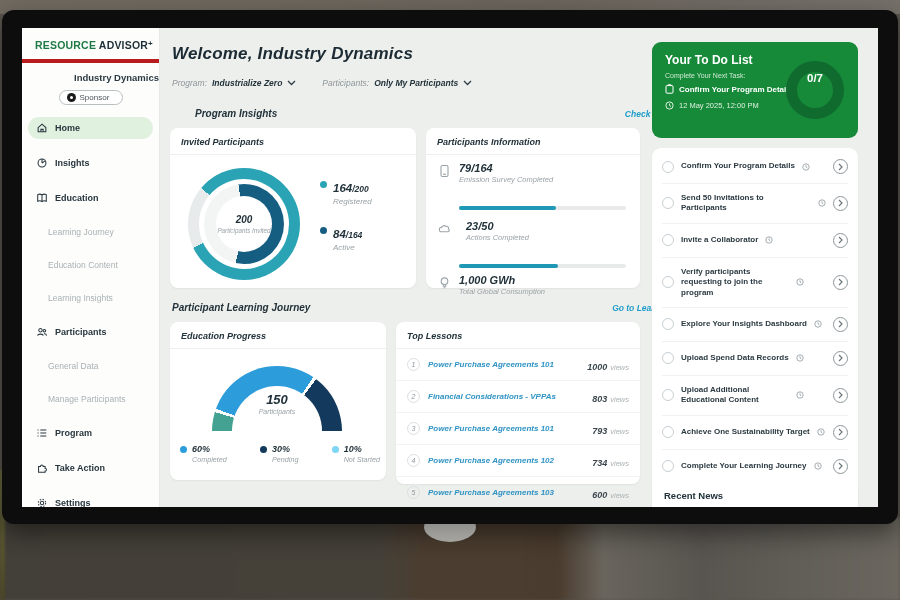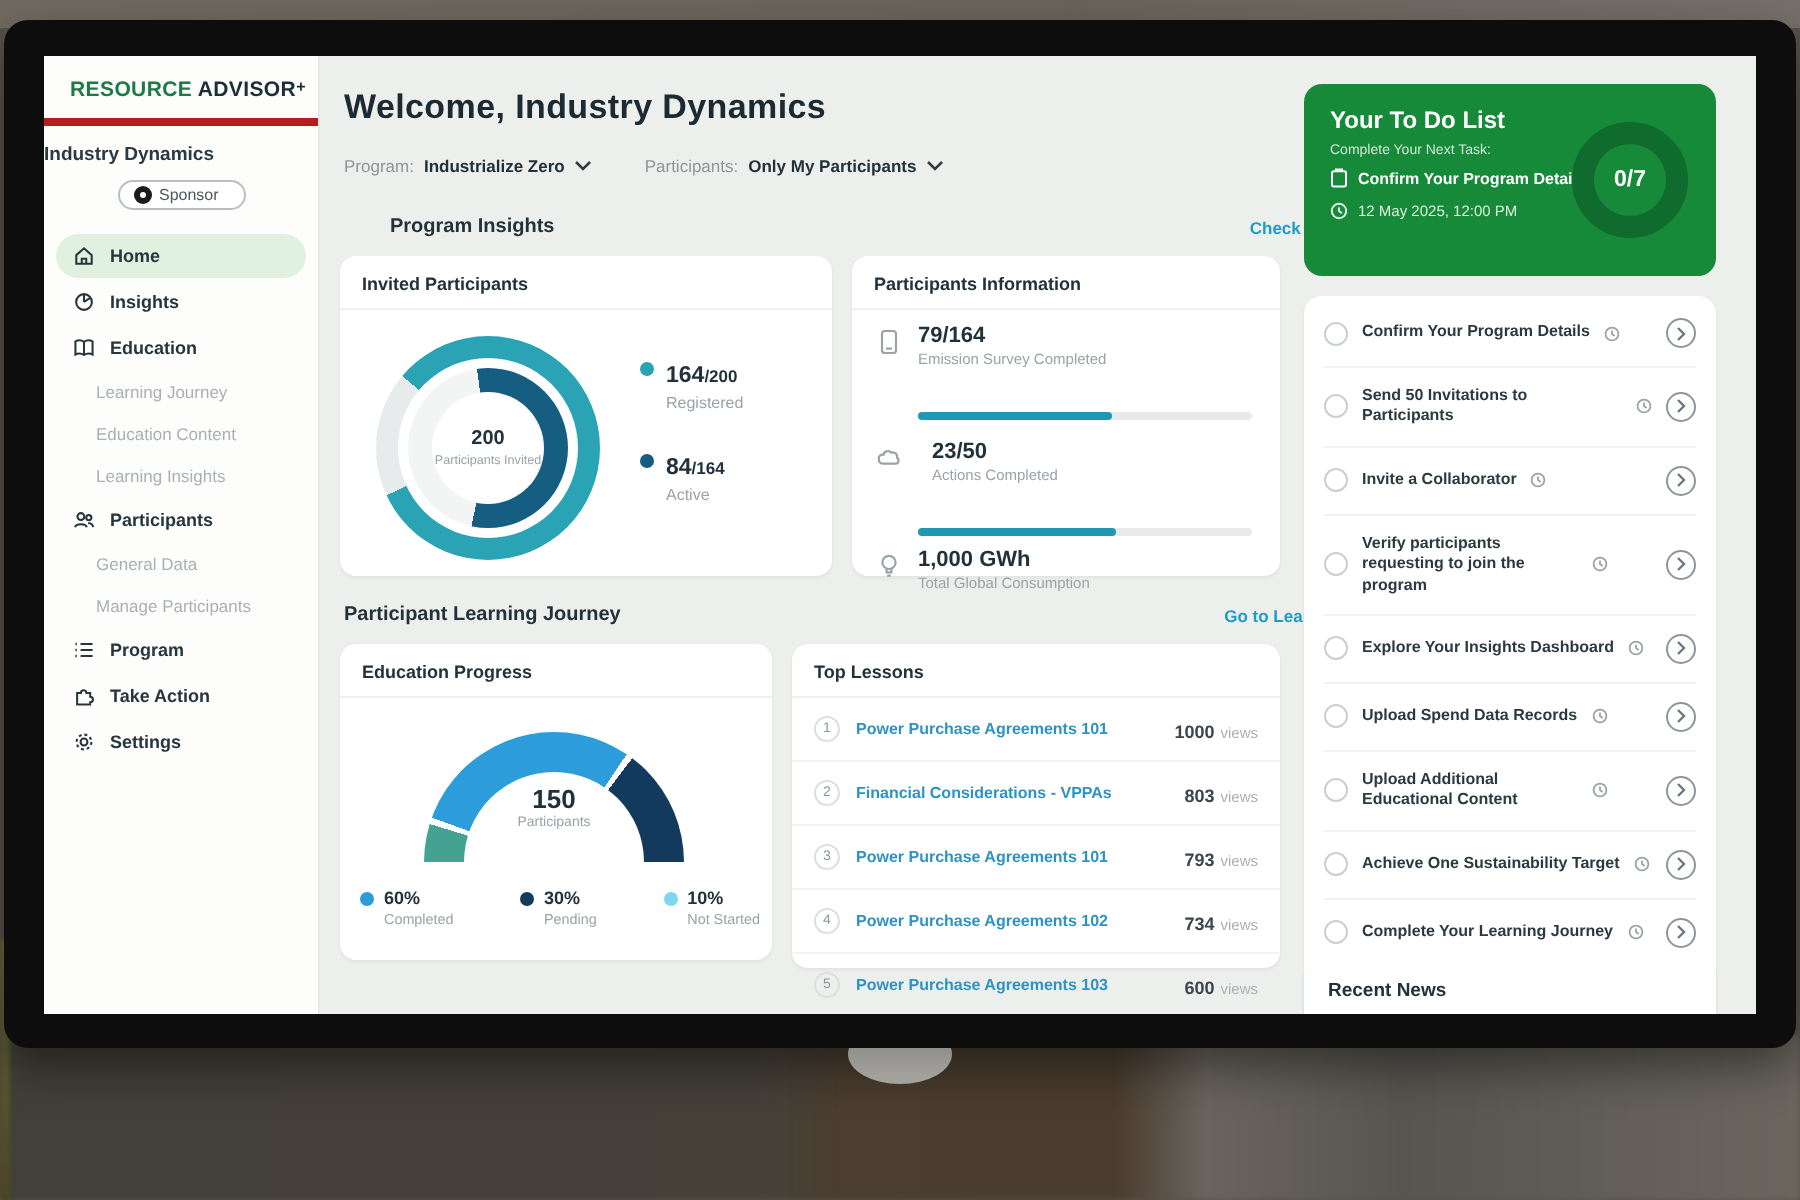--- a/index.html
+++ b/index.html
@@ -16,34 +16,34 @@
 
   
   .monitor { position:absolute; left:2px; top:10px; width:896px; height:514px; background:#0d0d0d;
     border-radius:12px; box-shadow:0 10px 24px rgba(0,0,0,.45); z-index:2; }
   .screen { position:absolute; left:20px; top:18px; width:856px; height:479px; background:#edefec; overflow:hidden; }
 
   
   .sidebar { position:absolute; left:0; top:0; width:138px; height:479px; background:#fdfdfc; border-right:1px solid #e7e9e7; }
   .logo { padding:11px 0 8px 13px; font-size:10.5px; font-weight:bold; letter-spacing:.2px; border-bottom:4px solid #b91c1c; }
   .logo .g { color:#1d7a45; } .logo .d { color:#1c2f38; } .logo .p { color:#1c2f38; font-size:8px; vertical-align:top; }
-  .org { text-align:left; font-size:9.5px; font-weight:bold; color:#2b3a42; margin-top:9px; }
+  .org { text-align:right; font-size:9.5px; font-weight:bold; color:#2b3a42; margin-top:9px; }
   .sponsor { display:flex; align-items:center; gap:4px; width:64px; margin:7px auto 10px; border:1px solid #b9bfc1;
     border-radius:9px; padding:2px 7px; font-size:8px; color:#4c565b; background:#fff; }
   .sponsor .dot { width:9px; height:9px; border-radius:50%; background:#1b1b1b; position:relative; flex:0 0 9px; }
   .sponsor .dot::after { content:""; position:absolute; left:3px; top:3px; width:3px; height:3px; border-radius:50%; background:#fff; }
-  .nav { display:flex; flex-direction:column; gap:1px; padding:2px 6px; }
+  .nav { display:flex; flex-direction:column; gap:13px; padding:2px 6px; }
   .nav-item { display:flex; align-items:center; gap:7px; padding:5px 8px; font-size:9px; font-weight:bold; color:#27363e;
     border-radius:12px; cursor:pointer; }
   .nav-item.active { background:#e1f1e0; }
   .nav-item svg { flex:0 0 12px; }
   .nav-sub { padding:5px 8px 5px 20px; font-size:8.5px; color:#a9b1b4; cursor:pointer; }
 
   
-  .main { position:absolute; left:138px; top:0; width:576px; height:479px; }
+  .main { position:absolute; left:138px; top:0; width:576px; height:479px;font-style:italic; }
   .welcome { position:absolute; left:12px; top:16px; font-size:17px; font-weight:bold; color:#1b2a33; letter-spacing:.2px; }
   .filters { position:absolute; left:12px; top:50px; display:flex; align-items:center; gap:26px; font-size:8.5px; }
   .filter { display:flex; align-items:center; gap:5px; cursor:pointer; }
   .filter .lab { color:#8d969b; }
   .filter .val { color:#22323a; font-weight:bold; }
   .sect-row { position:absolute; left:12px; right:12px; display:flex; align-items:center; justify-content:space-between; }
   .sect-title { font-size:10px; font-weight:bold; color:#22323a; }
   .sect-link { font-size:8.5px; font-weight:bold; color:#1e9cc9; display:flex; align-items:center; gap:5px; cursor:pointer; }
   .card { position:absolute; background:#fff; border-radius:8px; box-shadow:0 1px 2px rgba(20,40,50,.06); }
   .card-title { font-size:9px; font-weight:bold; color:#22323a; padding:9px 11px 7px; border-bottom:1px solid #efefef; }
@@ -95,21 +95,21 @@
   .views-unit { font-size:7.5px; color:#aab2b5; margin-left:3px; }
 
   
   .right { position:absolute; left:630px; top:0; width:206px; height:347px; }
   .todo-card { position:absolute; left:0; top:14px; width:206px; height:96px; background:#178a3a; border-radius:9px; color:#fff; }
   .todo-title { position:absolute; left:13px; top:11px; font-size:12px; font-weight:bold; }
   .todo-sub { position:absolute; left:13px; top:30px; font-size:7px; color:#cfe9d4; }
   .todo-task { position:absolute; left:13px; top:42px; display:flex; align-items:center; gap:5px; font-size:8px; font-weight:bold; }
   .todo-date { position:absolute; left:13px; top:59px; display:flex; align-items:center; gap:5px; font-size:7.5px; color:#dff0e2; }
   .todo-ring { position:absolute; right:14px; top:19px; width:58px; height:58px; border-radius:50%; border:11px solid #0f6b2e;
-    display:flex; align-items:center; justify-content:center; font-size:11.5px; font-weight:bold; }
+    display:flex; align-items:flex-start; justify-content:center; font-size:11.5px; font-weight:bold; }
   .task-card { position:absolute; left:0; top:120px; width:206px; background:#fff; border-radius:9px; padding:2px 10px; box-shadow:0 1px 2px rgba(20,40,50,.06); }
   .task-row { display:flex; align-items:center; gap:7px; padding:9px 0; border-bottom:1px solid #f0f1f1; cursor:pointer; }
   .task-check { width:12px; height:12px; border-radius:50%; border:1px solid #c9cfd2; flex:0 0 12px; }
   .task-label { font-size:8px; font-weight:bold; color:#2b3a42; line-height:1.3; }
   .task-clock { flex:0 0 8px; }
   .task-go { margin-left:auto; width:15px; height:15px; border-radius:50%; border:1px solid #8d969b; flex:0 0 15px;
     display:flex; align-items:center; justify-content:center; }
   .collapse { display:flex; align-items:center; justify-content:center; gap:6px; padding:10px 0 9px;
     font-size:8.5px; font-weight:bold; color:#1e9cc9; cursor:pointer; }
   .news-card { position:absolute; left:0; top:452px; width:206px; height:60px; background:#fff; border-radius:9px; box-shadow:0 1px 2px rgba(20,40,50,.06); }

